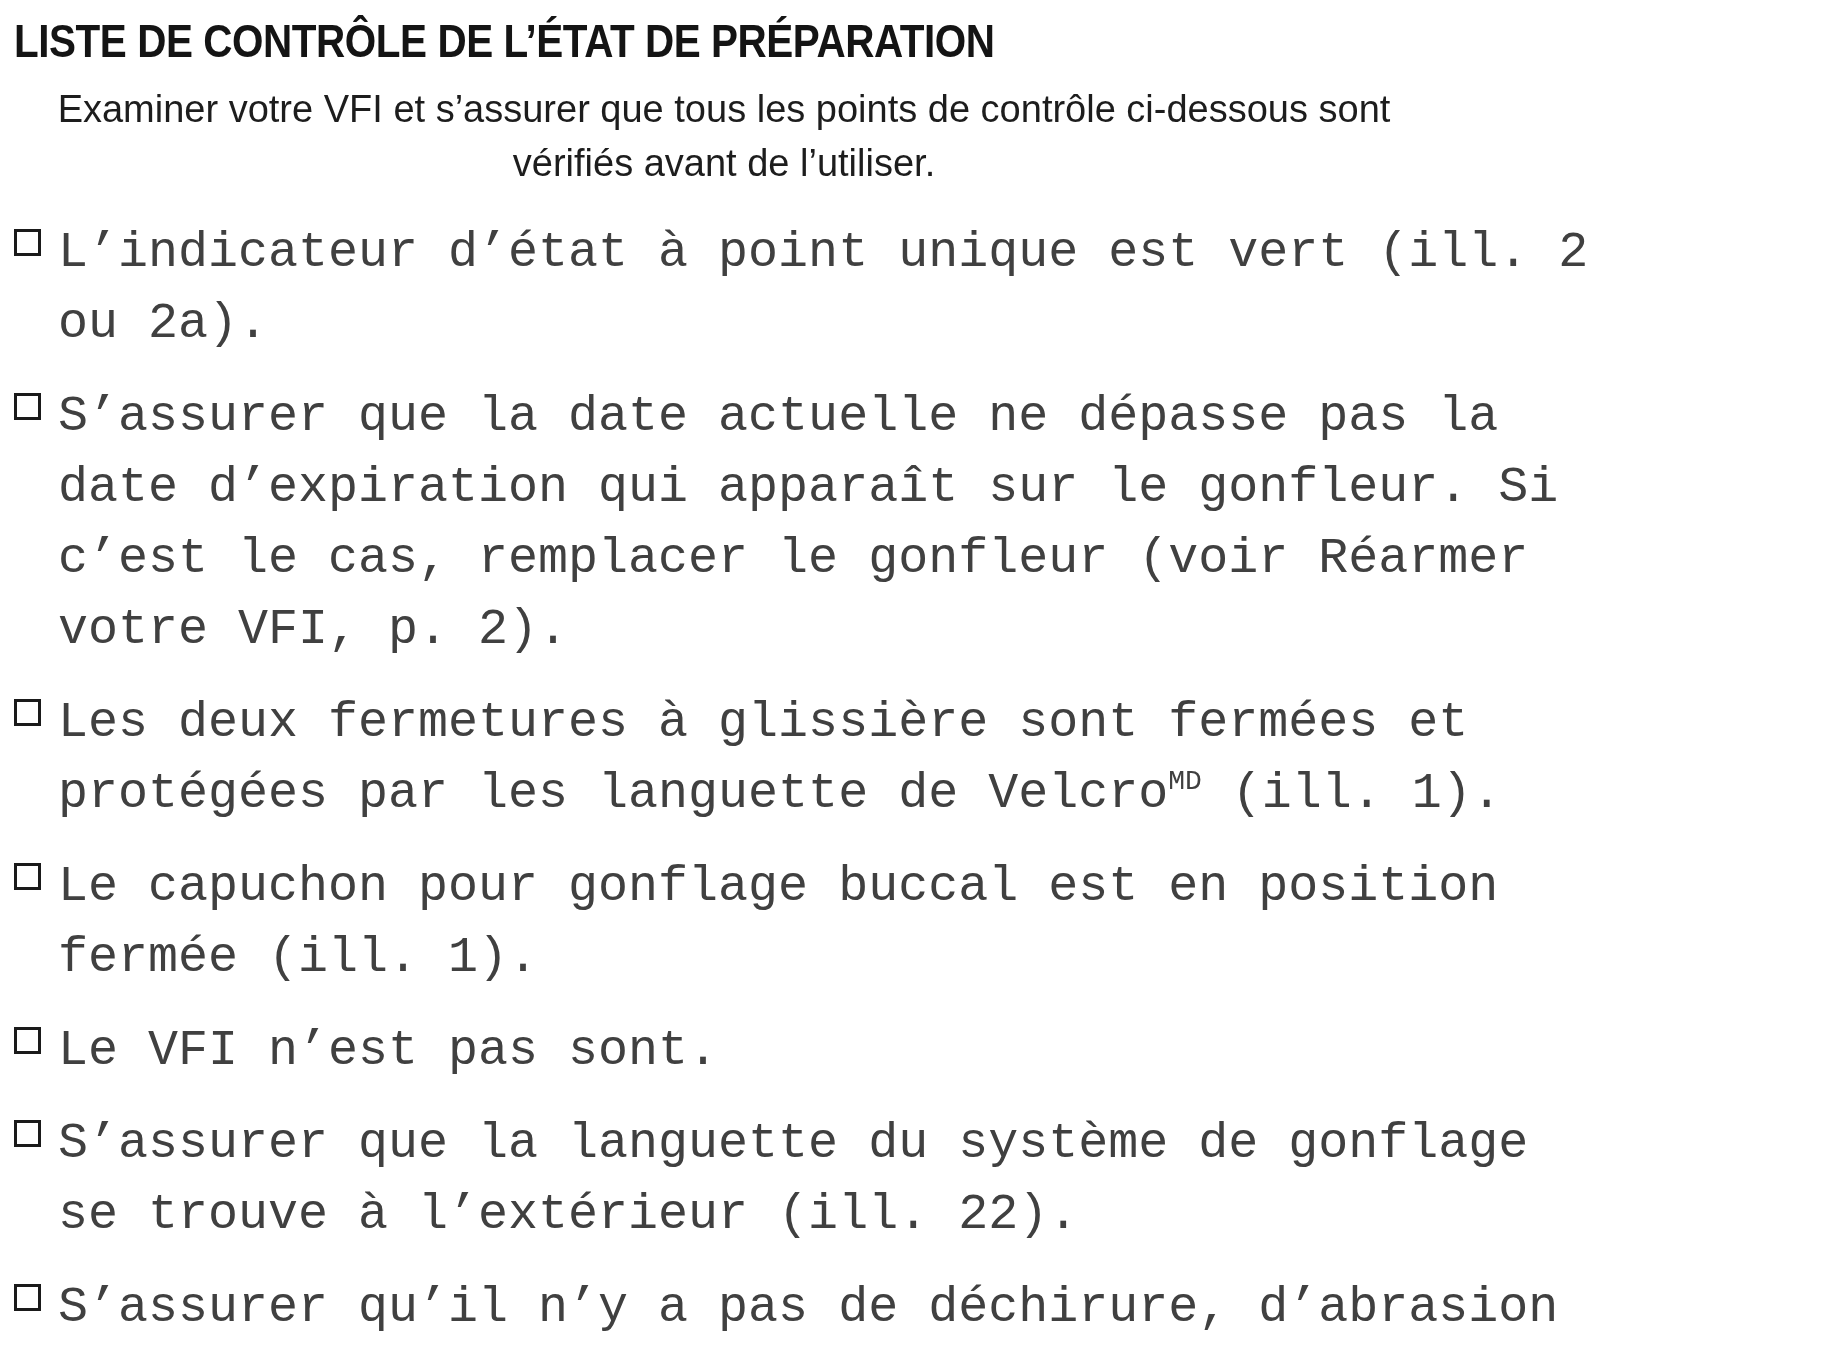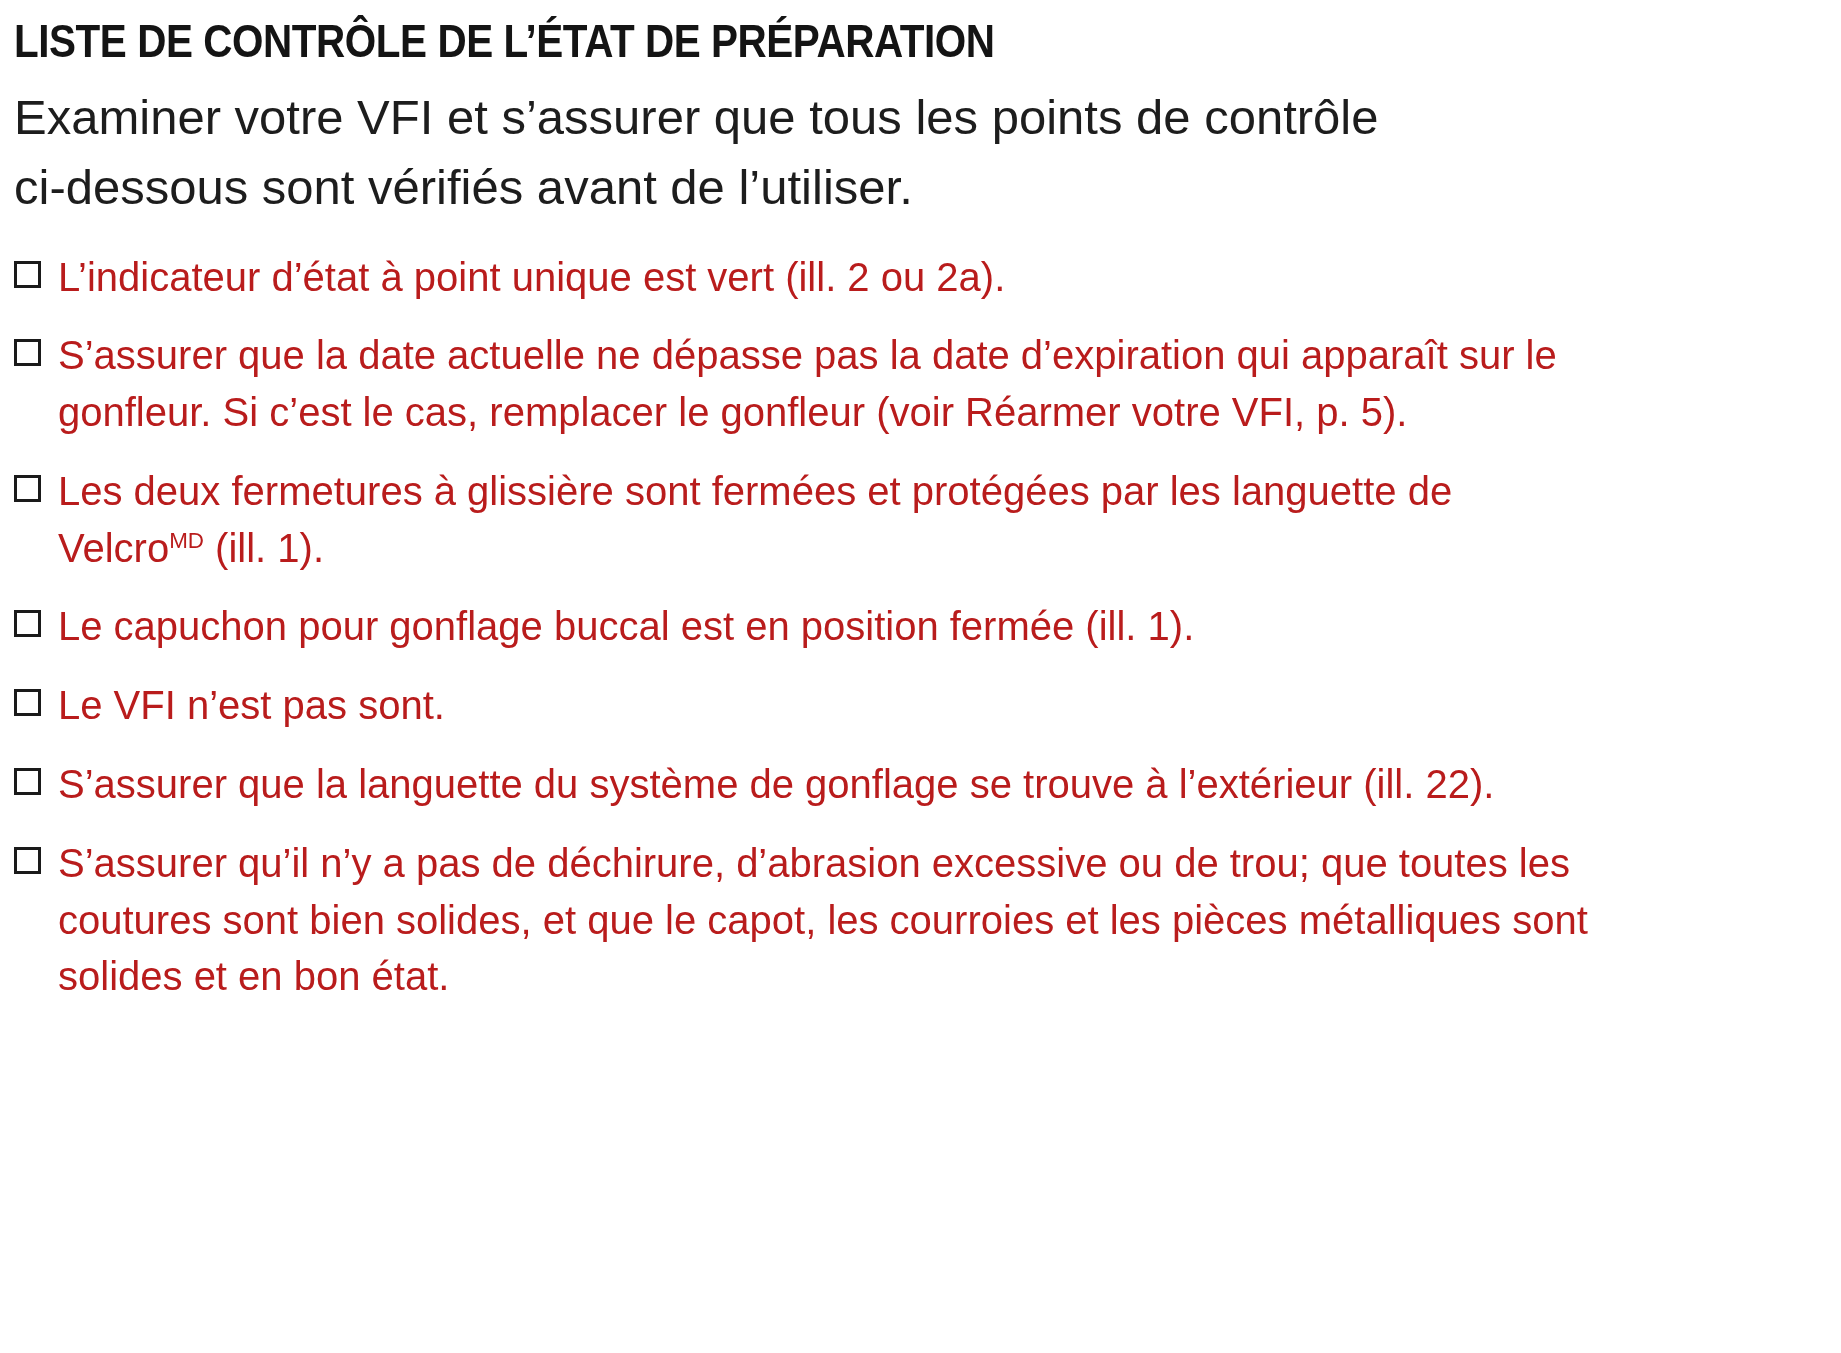--- a/index.html
+++ b/index.html
@@ -27,25 +27,26 @@
     font-size: 47px;
     line-height: 1.05;
     letter-spacing: -0.5px;
     color: #141414;
     margin: 8px 0 18px 0;
     transform: scaleX(0.86);
     transform-origin: left top;
     white-space: nowrap;
   }
   .intro {
-    font-size: 49px;
+    font-size: 38px;
     line-height: 1.42;
     color: #1d1d1d;
     max-width: 1420px;
     margin: 0 0 26px 0;
+    text-align: center;
   }
   .checklist {
     list-style: none;
     margin: 0;
     padding: 0;
   }
   .check-item {
     display: flex;
     align-items: flex-start;
     margin-bottom: 22px;
@@ -54,24 +55,25 @@
     flex: 0 0 auto;
     width: 27px;
     height: 27px;
     border: 3px solid #1a1a1a;
     margin-top: 12px;
     margin-right: 17px;
     background: #ffffff;
     box-sizing: border-box;
   }
   .check-text {
-    font-size: 40px;
+    font-size: 50px;
     line-height: 1.42;
-    color: #b91c1c;
+    color: #404040;
     max-width: 1540px;
+    font-family: Liberation Mono, monospace;
   }
   .sup {
     font-size: 0.56em;
     vertical-align: super;
     line-height: 0;
   }
 </style>
 </head>
 <body>
 
@@ -81,21 +83,21 @@
 
   <p class="intro">Examiner votre VFI et s’assurer que tous les points de contrôle ci-dessous sont vérifiés avant de l’utiliser.</p>
 
   <ul class="checklist" id="checklist">
       <li class="check-item">
         <span class="checkbox"></span>
         <span class="check-text"><span>L’indicateur d’état à point unique est vert (ill. 2 ou 2a).</span></span>
       </li>
       <li class="check-item">
         <span class="checkbox"></span>
-        <span class="check-text"><span>S’assurer que la date actuelle ne dépasse pas la date d’expiration qui apparaît sur le gonfleur. Si c’est le cas, remplacer le gonfleur (voir Réarmer votre VFI, p. 5).</span></span>
+        <span class="check-text"><span>S’assurer que la date actuelle ne dépasse pas la date d’expiration qui apparaît sur le gonfleur. Si c’est le cas, remplacer le gonfleur (voir Réarmer votre VFI, p. 2).</span></span>
       </li>
       <li class="check-item">
         <span class="checkbox"></span>
         <span class="check-text"><span>Les deux fermetures à glissière sont fermées et protégées par les languette de Velcro</span><span class="sup">MD</span><span> (ill. 1).</span></span>
       </li>
       <li class="check-item">
         <span class="checkbox"></span>
         <span class="check-text"><span>Le capuchon pour gonflage buccal est en position fermée (ill. 1).</span></span>
       </li>
       <li class="check-item">

